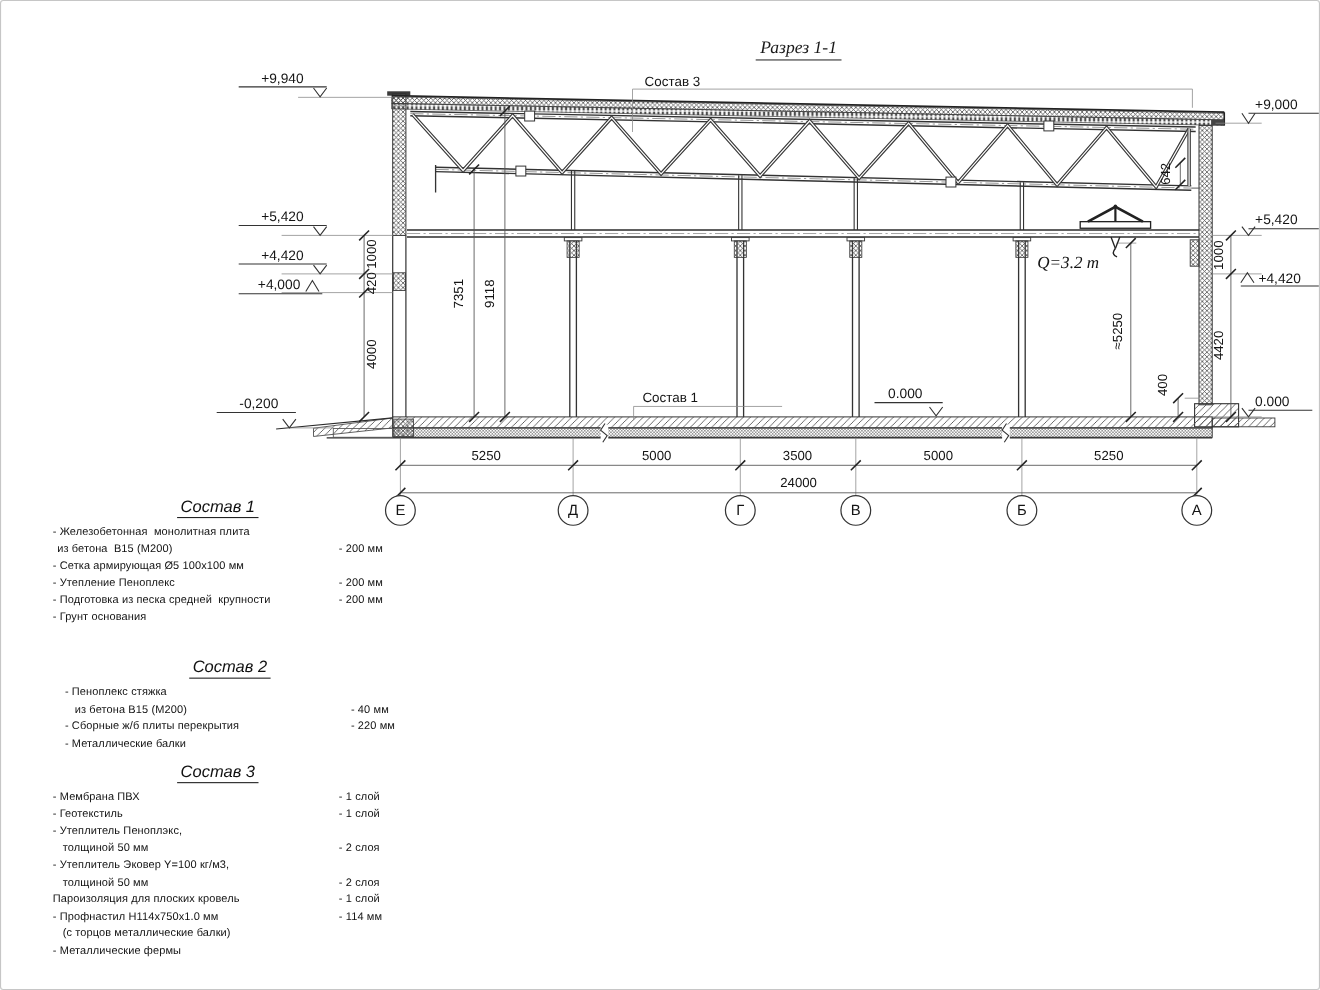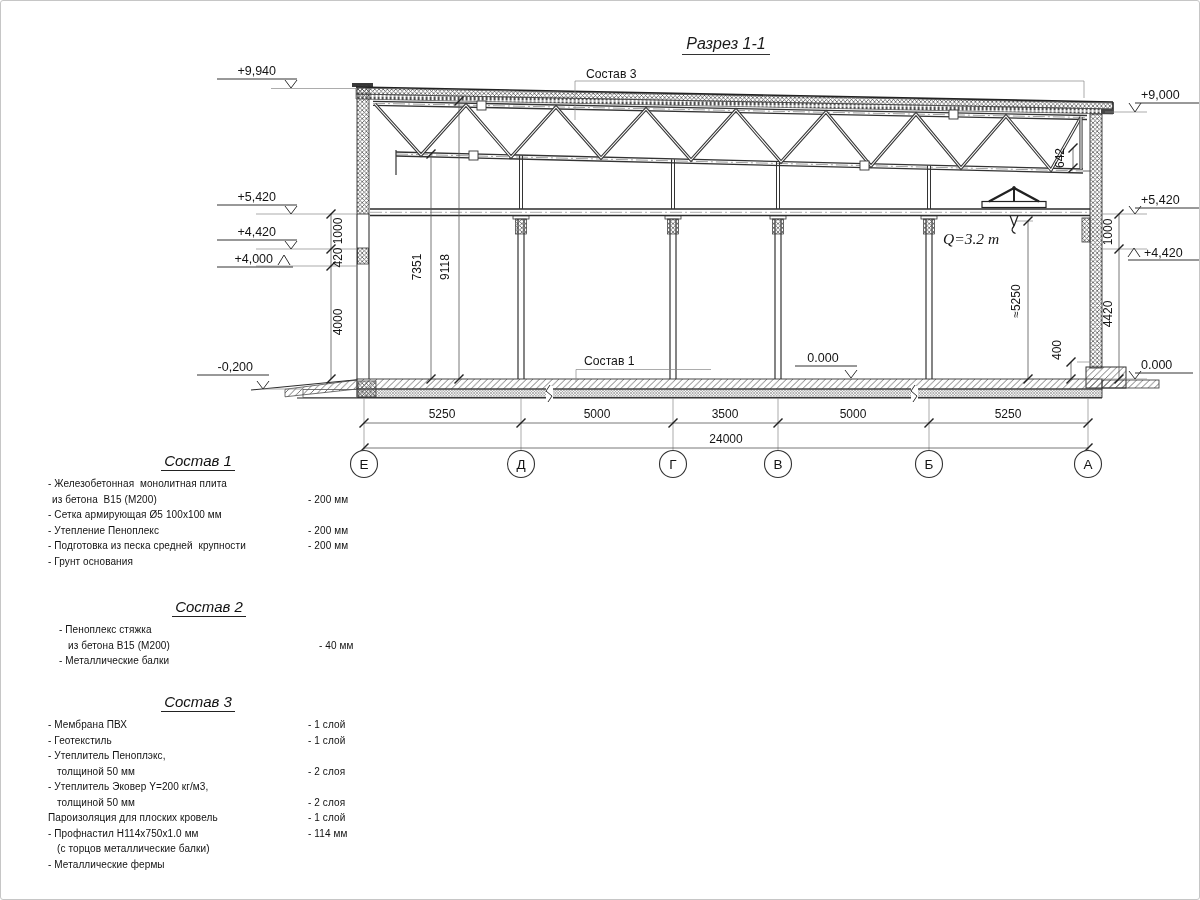--- a/index.html
+++ b/index.html
@@ -1,20 +1,20 @@
 <!DOCTYPE html>
 <html><head>
 <meta charset="utf-8">
 <style>
   html,body{margin:0;padding:0;background:#fff;}
   .page{position:relative;width:1198px;height:898px;border:1px solid #c6c6c6;border-radius:3px;
         background:#fff;overflow:hidden;font-family:"Liberation Sans",sans-serif;color:#111;}
   .title{position:absolute;left:645px;top:34px;width:160px;text-align:center;
          font-style:italic;font-size:16px;color:#1a1a1a;}
-  .title span{border-bottom:1.2px solid #333;padding:0 4px 2px 4px;}
+  .title span{border-bottom:1.2px solid #333;padding:0 4px 2px 4px;font-family:Liberation Serif, serif;}
   svg{position:absolute;left:0;top:0;}
   svg text{font-family:"Liberation Sans",sans-serif;fill:#141414;}
   .dimtxt{font-size:12px;}
   .lvltxt{font-size:12.5px;}
   .axtxt{font-size:13.5px;}
   .cotxt{font-size:12.2px;}
   .qtxt{font-family:"Liberation Serif",serif;font-style:italic;font-size:15.5px;}
   .comp{position:absolute;width:345px;}
   .chead{width:300px;text-align:center;font-style:italic;font-size:15px;margin-bottom:9px;}
   .chead span{border-bottom:1.2px solid #222;padding:0 3px 1px 3px;}
@@ -287,30 +287,31 @@
     <div class="crow"><span class="ct">- Сетка армирующая Ø5 100х100 мм</span><span class="cv"></span></div>
     <div class="crow"><span class="ct">- Утепление Пеноплекс</span><span class="cv">- 200 мм</span></div>
     <div class="crow"><span class="ct">- Подготовка из песка средней  крупности</span><span class="cv">- 200 мм</span></div>
     <div class="crow"><span class="ct">- Грунт основания</span><span class="cv"></span></div>
   </div>
 
   <div class="comp" style="left:58px;top:597px;">
     <div class="chead"><span>Состав 2</span></div>
     <div class="crow"><span class="ct">- Пеноплекс стяжка</span><span class="cv"></span></div>
     <div class="crow"><span class="ct ind">из бетона В15 (М200)</span><span class="cv">- 40 мм</span></div>
+    <div class="crow"><span class="ct">- Сборные ж/б плиты перекрытия</span><span class="cv">- 220 мм</span></div>
     <div class="crow"><span class="ct">- Металлические балки</span><span class="cv"></span></div>
   </div>
 
   <div class="comp" style="left:47px;top:692px;">
     <div class="chead"><span>Состав 3</span></div>
     <div class="crow"><span class="ct">- Мембрана ПВХ</span><span class="cv">- 1 слой</span></div>
     <div class="crow"><span class="ct">- Геотекстиль</span><span class="cv">- 1 слой</span></div>
     <div class="crow"><span class="ct">- Утеплитель Пеноплэкс,</span><span class="cv"></span></div>
     <div class="crow"><span class="ct ind">толщиной 50 мм</span><span class="cv">- 2 слоя</span></div>
-    <div class="crow"><span class="ct">- Утеплитель Эковер Y=200 кг/м3,</span><span class="cv"></span></div>
+    <div class="crow"><span class="ct">- Утеплитель Эковер Y=100 кг/м3,</span><span class="cv"></span></div>
     <div class="crow"><span class="ct ind">толщиной 50 мм</span><span class="cv">- 2 слоя</span></div>
     <div class="crow"><span class="ct">Пароизоляция для плоских кровель</span><span class="cv">- 1 слой</span></div>
     <div class="crow"><span class="ct">- Профнастил Н114х750х1.0 мм</span><span class="cv">- 114 мм</span></div>
     <div class="crow"><span class="ct ind">(с торцов металлические балки)</span><span class="cv"></span></div>
     <div class="crow"><span class="ct">- Металлические фермы</span><span class="cv"></span></div>
   </div>
 
 </div>
 
 </body></html>

